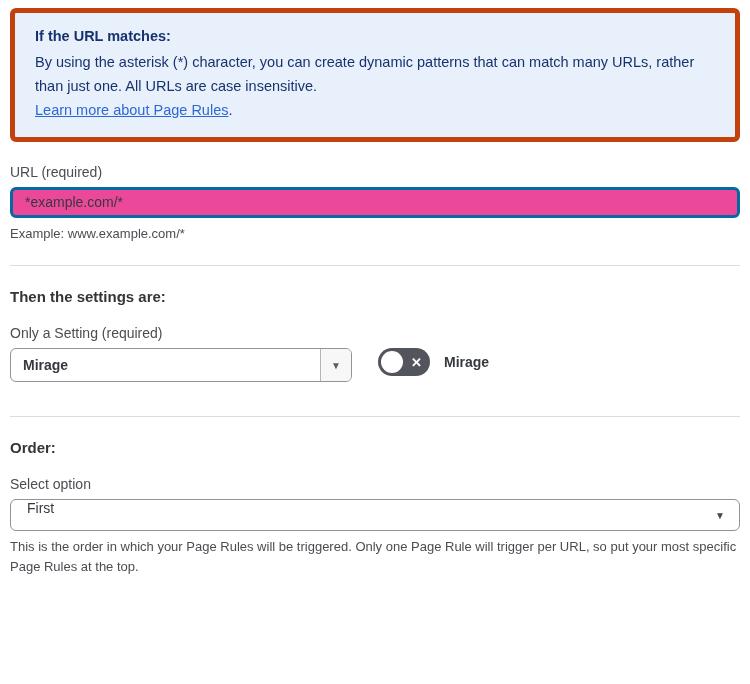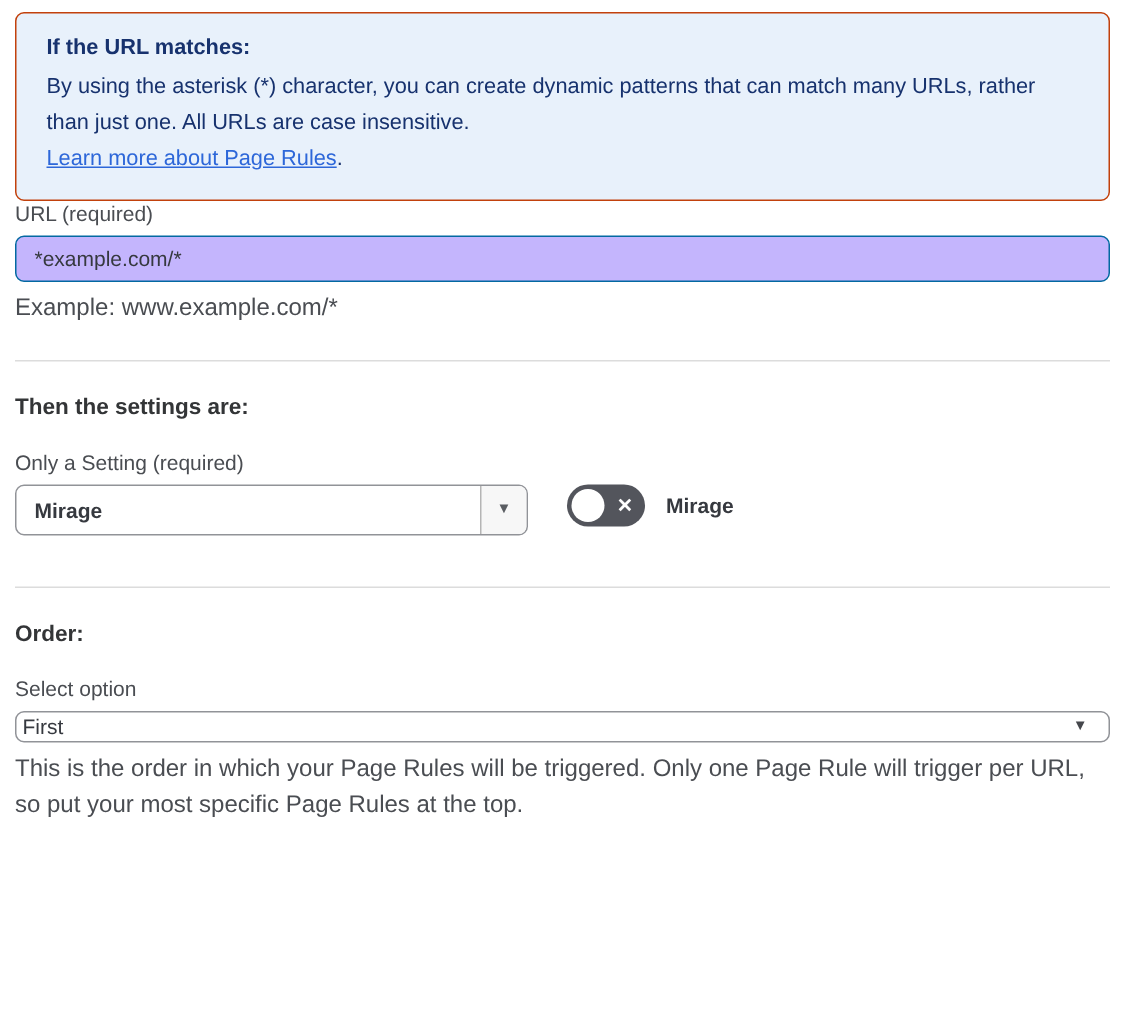--- a/index.html
+++ b/index.html
@@ -18,57 +18,58 @@
   .page-title {
     font-size: 20px;
     font-weight: bold;
     color: #333537;
     margin-bottom: 16px;
     letter-spacing: 0.1px;
   }
   
   .info-box {
     background: #e8f1fb;
-    border: 1px solid #c2410c;
+    border: 5px solid #c2410c;
     border-radius: 6px;
     padding: 12px 20px 14px 20px;
     color: #17326e;
     font-size: 14.5px;
     line-height: 1.65;
+    margin-bottom: 22px;
   }
   .info-box .info-heading {
     font-weight: bold;
     margin-bottom: 2px;
   }
   .info-box a.info-link {
     color: #2d67d9;
     text-decoration: underline;
     cursor: pointer;
   }
   
   .field-label {
     font-size: 14px;
     color: #4a4d52;
     margin-bottom: 7px;
   }
   .text-input {
     display: block;
     width: 730px;
     height: 31px;
-    border: 1px solid #0369a1;
+    border: 3px solid #0369a1;
     border-radius: 6px;
     padding: 0 12px;
     font-size: 14px;
     font-family: "Liberation Sans", sans-serif;
     color: #36393f;
-    background: #c4b5fd;
+    background: #ec4899;
     outline: none;
   }
   .helper-text {
-    font-size: 16px;
+    font-size: 13px;
     color: #4a4d52;
     margin-top: 6px;
     line-height: 1.5;
   }
   hr.divider {
     border: none;
     border-top: 1px solid #dcdcdc;
     margin: 22px 0;
   }
   .section-heading {
@@ -162,27 +163,26 @@
     cursor: pointer;
   }
   .btn-gray {
     background: #d9d9d9;
     color: #36393f;
   }
   
   .order-select {
     position: relative;
     width: 730px;
-    height: 21px;
+    height: 32px;
     border: 1px solid #919398;
     border-radius: 6px;
     background: #fff;
     display: flex;
-    align-items: center;
-    padding-left: 4px;
+    padding-left: 16px;
     font-size: 14px;
     color: #36393f;
     cursor: pointer;
   }
   .order-select .select-caret {
     position: absolute;
     right: 14px;
     top: 50%;
     transform: translateY(-50%);
     color: #45474c;

